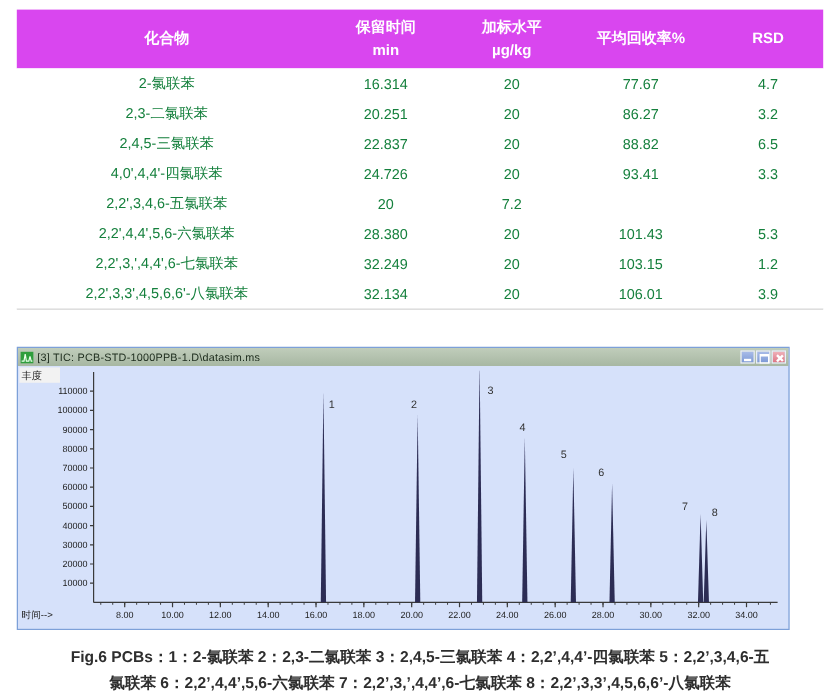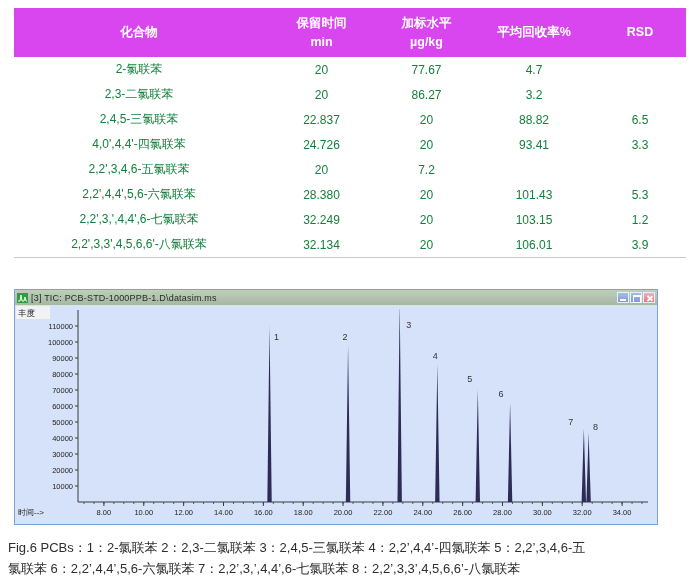--- a/index.html
+++ b/index.html
@@ -36,21 +36,21 @@
   .glyph-max::after { content:""; position:absolute; left:2px; top:2px; width:6px; height:5px;
     border:1px solid #fff; border-top-width:2px; }
   .glyph-x::before,.glyph-x::after { content:""; position:absolute; left:4.5px; top:1.5px;
     width:1.6px; height:7px; background:#fff; }
   .glyph-x::before { transform:rotate(45deg); }
   .glyph-x::after { transform:rotate(-45deg); }
   .winbody { height:219px; padding:1px 0 0 1px; }
 
   
   .caption { position:absolute; left:8px; top:537px; width:684px;
-    font-size:13px; font-weight:normal; color:#2e2e2e; line-height:21px; }
+    font-size:13px; font-weight:bold; color:#2e2e2e; line-height:21px;text-align:center; }
 </style>
 </head>
 <body>
 
 <div class="tbl tbl-bottom">
   <div class="tbl-head">
     <div class="th">
       <span>化合物</span>
 
     </div>
@@ -67,26 +67,28 @@
 
     </div>
     <div class="th">
       <span>RSD</span>
 
     </div>
   </div>
   <div class="tbl-body">
       <div class="row">
         <div class="cell">2-氯联苯</div>
+        <div class="cell">16.314</div>
         <div class="cell">20</div>
         <div class="cell">77.67</div>
         <div class="cell">4.7</div>
       </div>
       <div class="row">
         <div class="cell">2,3-二氯联苯</div>
+        <div class="cell">20.251</div>
         <div class="cell">20</div>
         <div class="cell">86.27</div>
         <div class="cell">3.2</div>
       </div>
       <div class="row">
         <div class="cell">2,4,5-三氯联苯</div>
         <div class="cell">22.837</div>
         <div class="cell">20</div>
         <div class="cell">88.82</div>
         <div class="cell">6.5</div>

